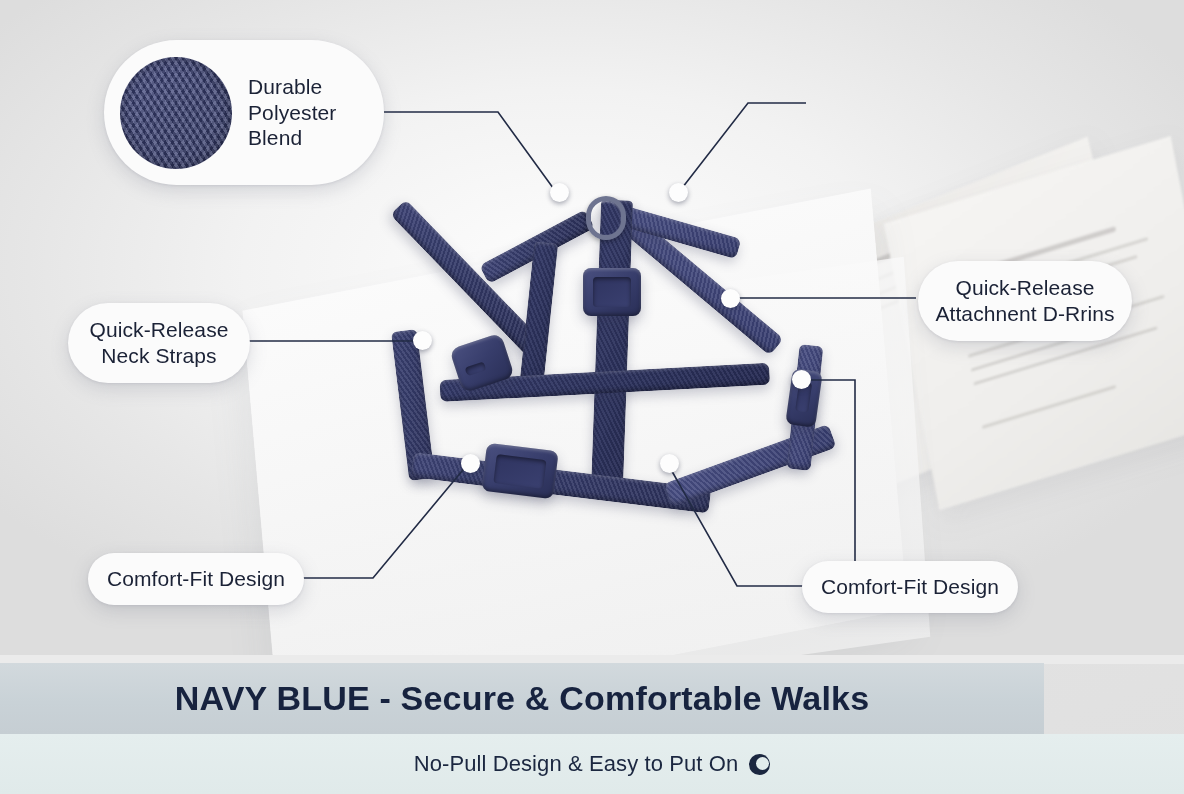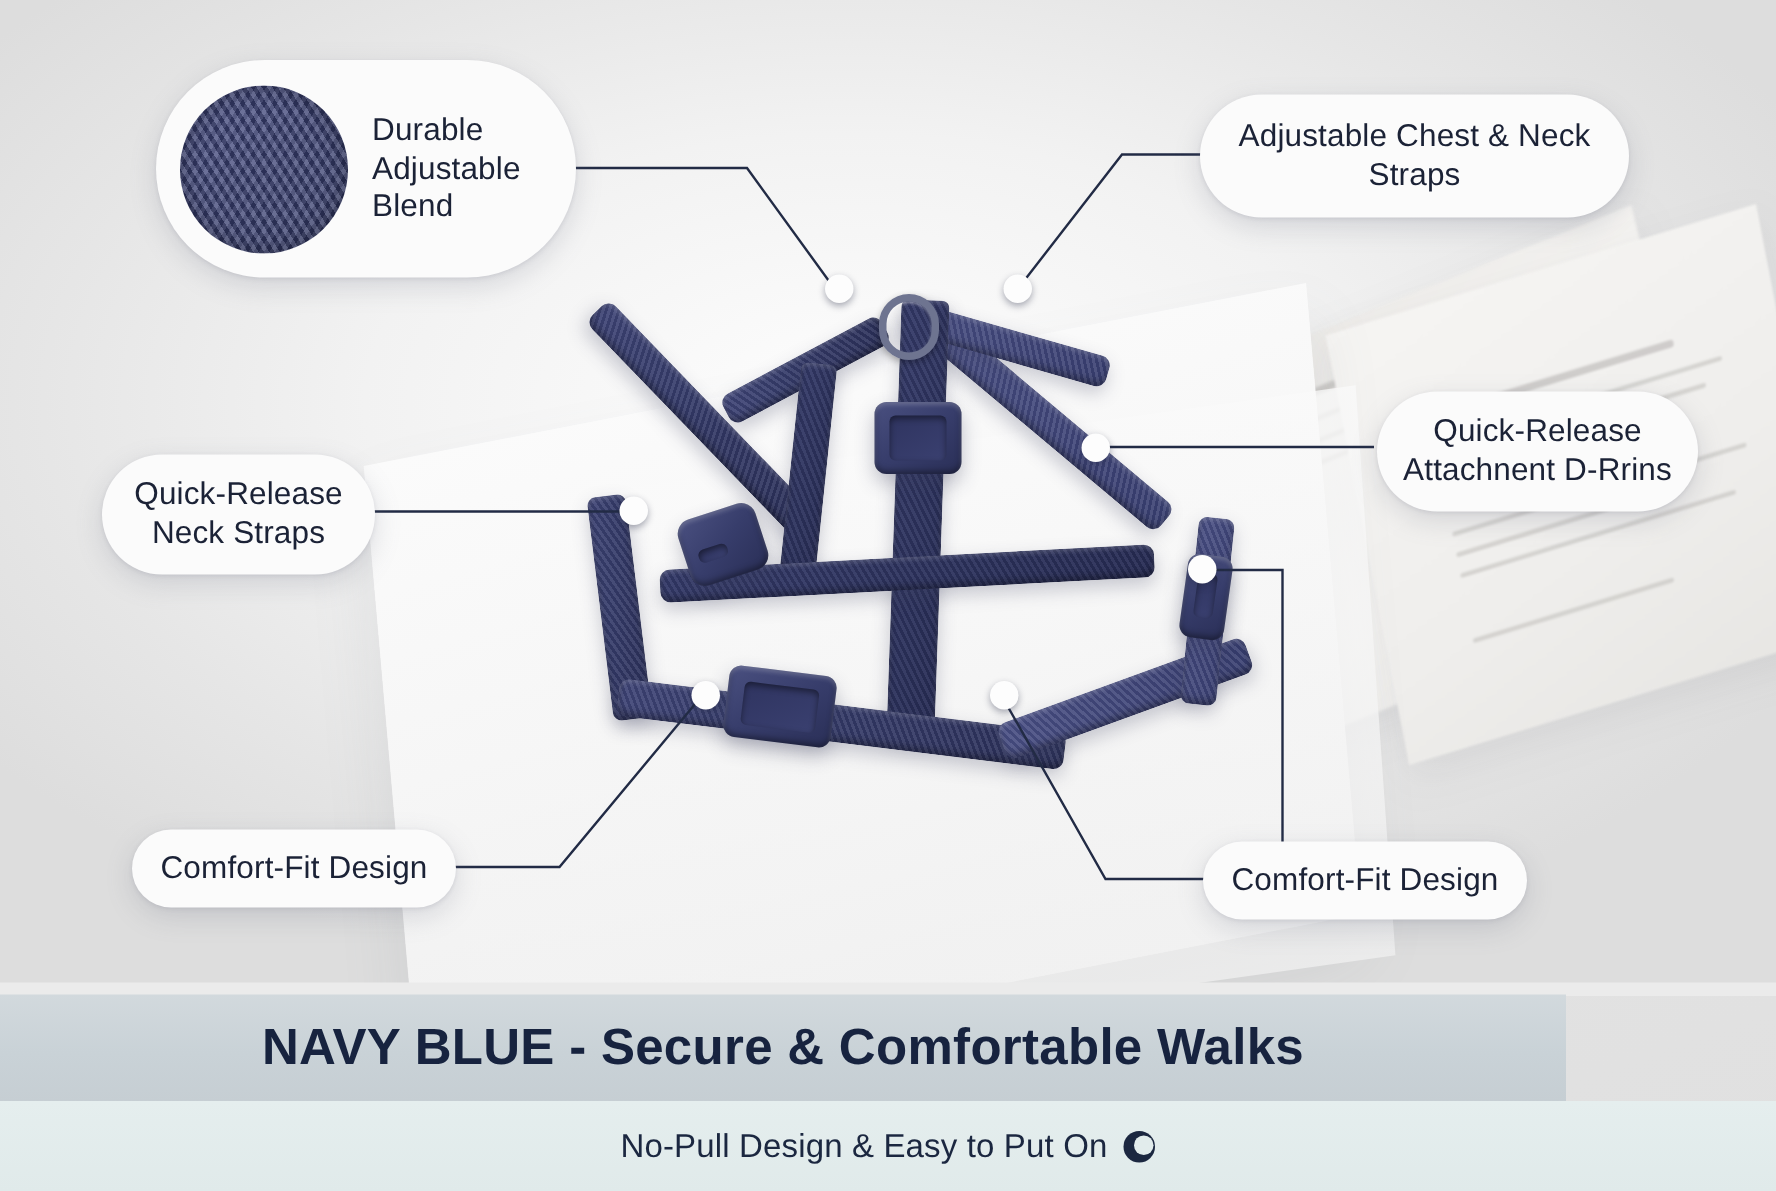--- a/index.html
+++ b/index.html
@@ -190,28 +190,24 @@
     <div class="hotspot" style="left:669px;top:183px;"></div>
     <div class="hotspot" style="left:413px;top:331px;"></div>
     <div class="hotspot" style="left:721px;top:289px;"></div>
     <div class="hotspot" style="left:792px;top:370px;"></div>
     <div class="hotspot" style="left:461px;top:454px;"></div>
     <div class="hotspot" style="left:660px;top:454px;"></div>
 
     <div class="pill" style="left:104px;top:40px;width:280px;height:145px;padding:0 18px 0 16px;gap:16px;">
       <div class="swatch"></div>
       <div class="pill-text">Durable
-Adjustable
+Polyester
 Blend</div>
     </div>
 
-    <div class="pill center" style="left:800px;top:63px;width:286px;height:82px;padding:0 18px;">
-      <div class="pill-text">Adjustable Chest &amp; Neck
-Straps</div>
-    </div>
 
     <div class="pill center" style="left:68px;top:303px;width:182px;height:80px;padding:0 14px;">
       <div class="pill-text">Quick-Release
 Neck Straps</div>
     </div>
 
     <div class="pill center" style="left:918px;top:261px;width:214px;height:80px;padding:0 12px;">
       <div class="pill-text">Quick-Release
 Attachnent D-Rrins</div>
     </div>

